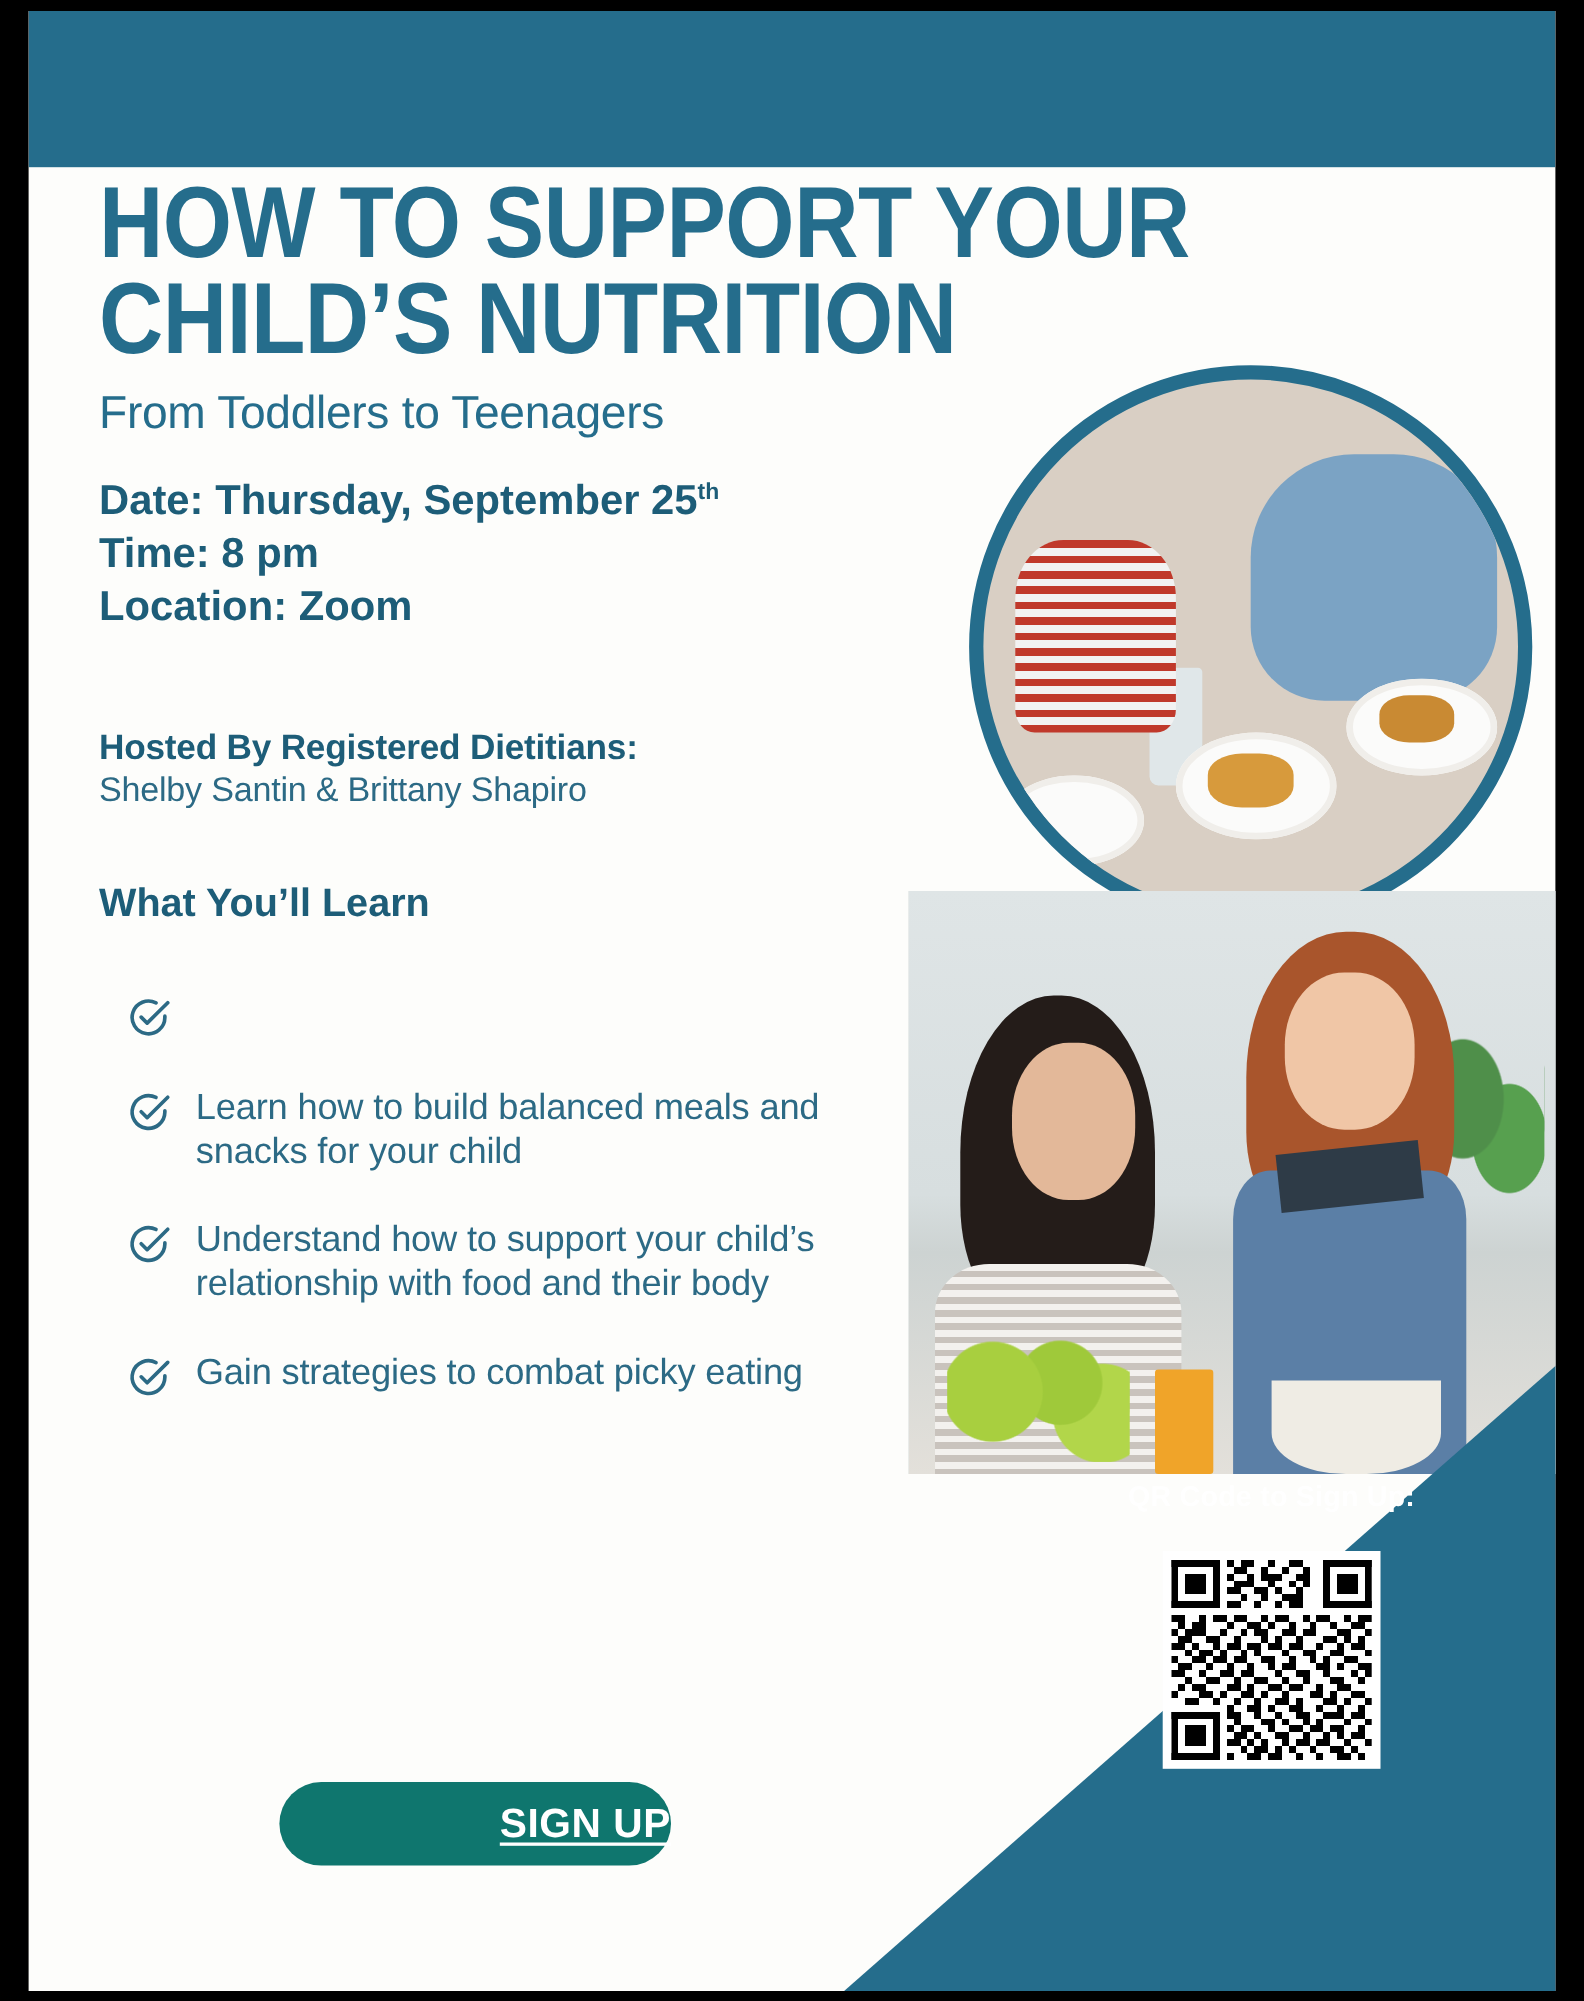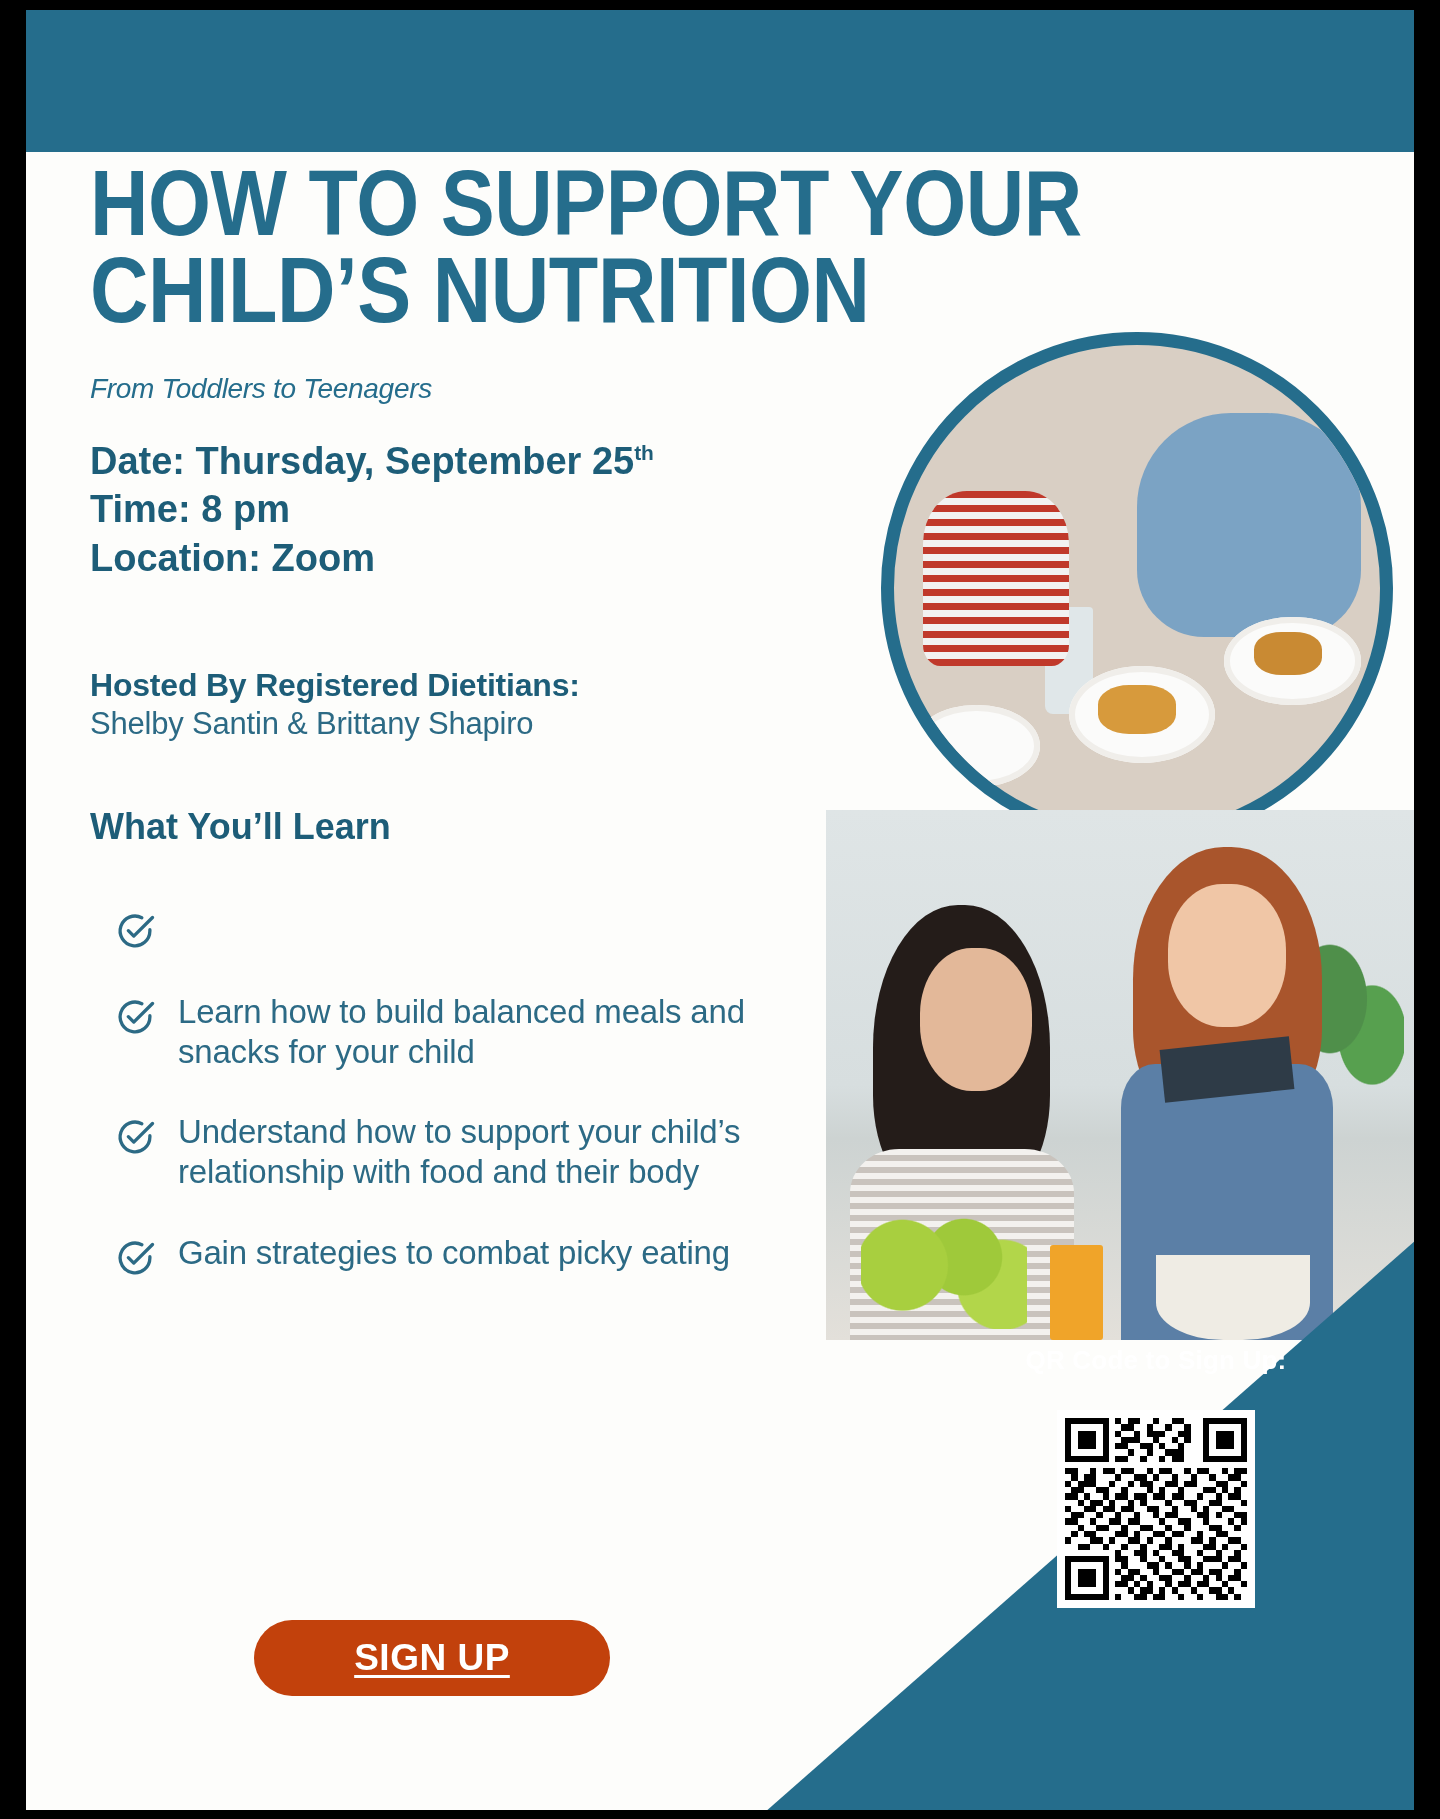--- a/index.html
+++ b/index.html
@@ -50,24 +50,23 @@
     letter-spacing: -0.5px;
     color: #256d8c;
     text-transform: uppercase;
     transform: scaleX(0.88);
     transform-origin: left top;
     margin: 0;
     white-space: nowrap;
   }
   .headline .l2 { display: block; }
   .subtitle {
-    font-size: 28px;
-    font-style: italic;
+    font-size: 42px;
     color: #256d8c;
-    margin-top: 38px;
+    margin-top: 16px;
     letter-spacing: -0.3px;
   }
   .details {
     margin-top: 32px;
     font-size: 38px;
     font-weight: bold;
     color: #1d5d78;
     line-height: 1.28;
   }
   .details sup {
@@ -120,32 +119,33 @@
     color: #2c6a85;
     letter-spacing: -0.2px;
     max-width: 580px;
   }
   .signup-btn {
     position: absolute;
     left: 228px;
     top: 1610px;
     width: 356px;
     height: 76px;
-    background: #c2410c;
+    background: #0f766e;
     border: none;
     border-radius: 38px;
     color: #ffffff;
     font-family: "Liberation Sans", sans-serif;
     font-size: 37px;
     font-weight: bold;
     letter-spacing: 0.5px;
     text-decoration: underline;
     text-underline-offset: 5px;
     cursor: pointer;
     padding: 0;
+    text-align: right;
   }
   
   .photo-circle {
     position: absolute;
     left: 855px;
     top: 322px;
     width: 486px;
     height: 486px;
     border-radius: 50%;
     border: 13px solid #256d8c;

